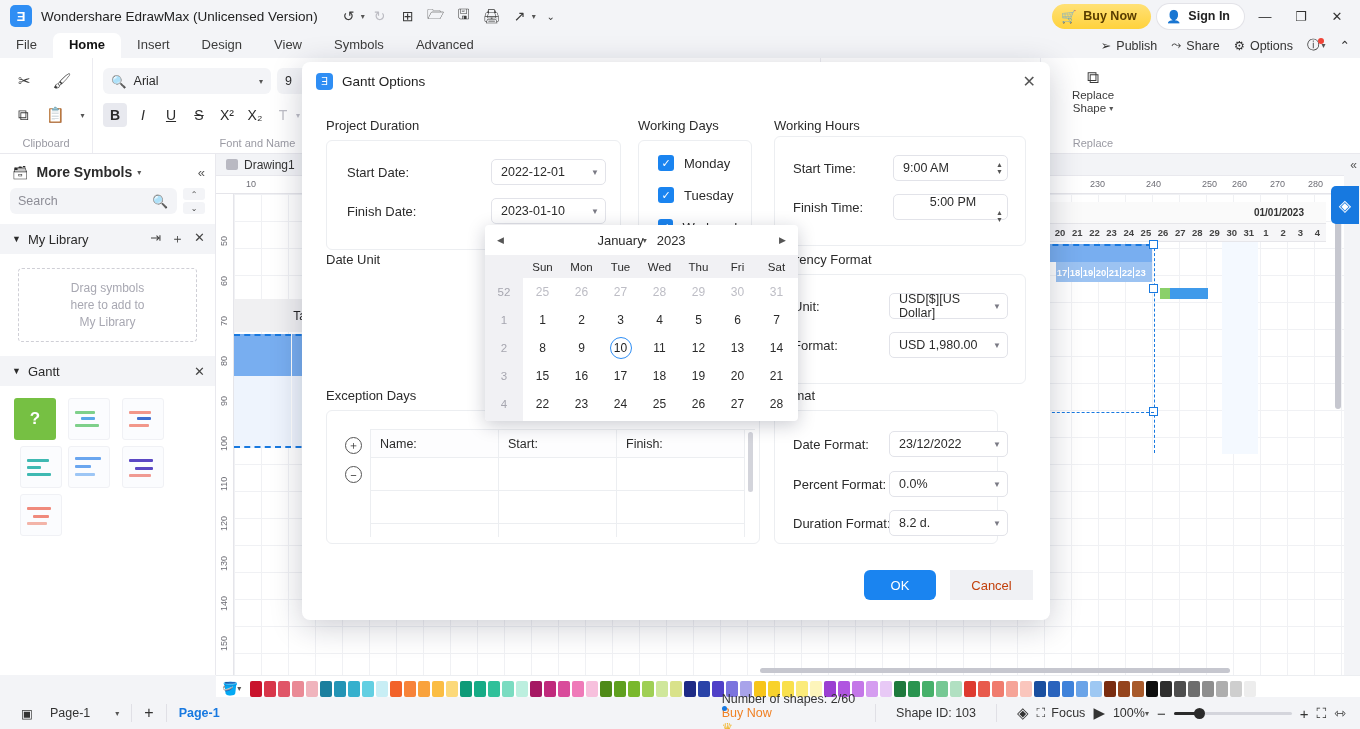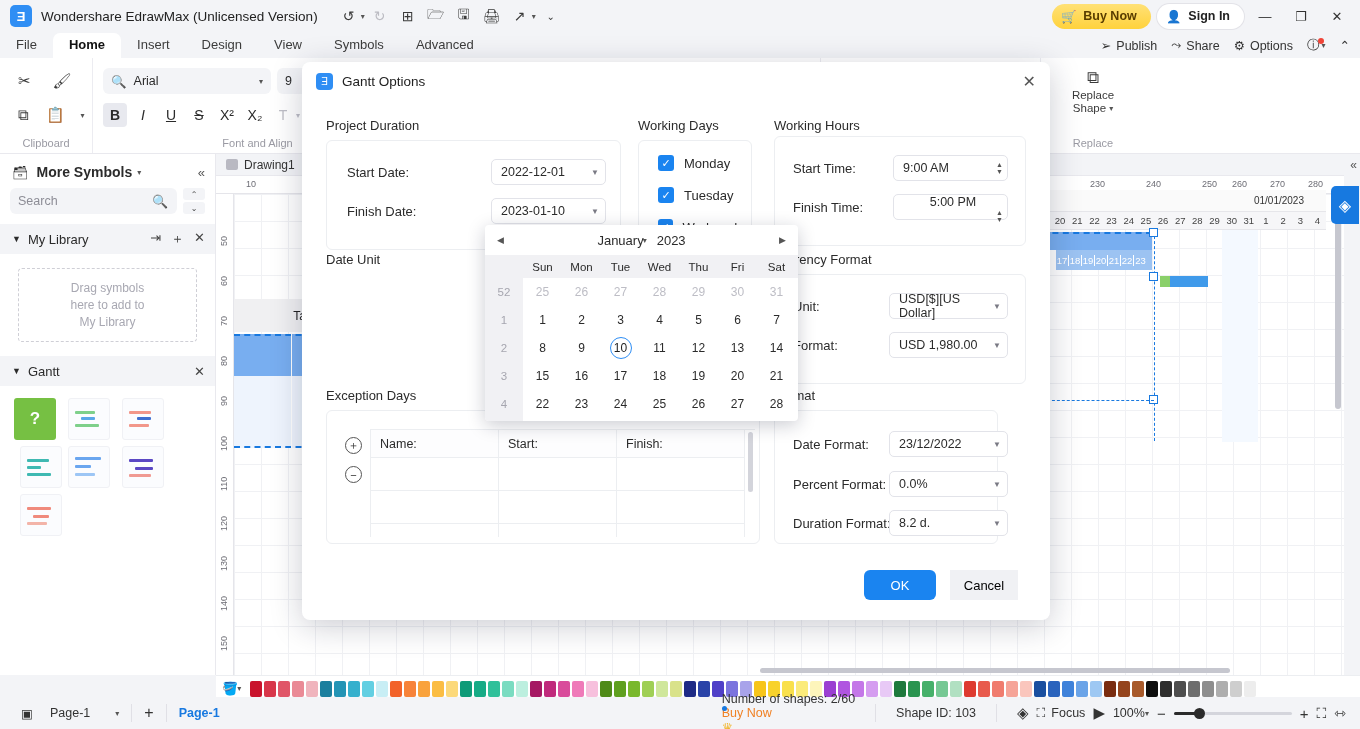--- a/index.html
+++ b/index.html
@@ -194,21 +194,21 @@
   .chk { width:16px;height:16px;border-radius:3px;background:#1a84f0;color:#fff;
     display:flex;align-items:center;justify-content:center;font-size:11px; }
   .dayrow { display:flex; align-items:center; gap:10px; height:32px; font-size:13px; }
   .exhead { display:flex; height:28px; font-size:12.5px; }
   .exhead > div { border-right:1px solid #eceef1; border-bottom:1px solid #eceef1;
     display:flex; align-items:center; padding-left:9px; background:#fdfdfe;}
   .exrow { display:flex; height:33px; }
   .exrow > div { border-right:1px solid #eceef1; border-bottom:1px solid #eceef1; }
   .btn-ok { width:72px;height:30px;background:#1a84f0;color:#fff;border-radius:6px;
     display:flex;align-items:center;justify-content:center;font-size:13px;}
-  .btn-cancel { width:68px;height:30px;background:#f0f1f4;color:#000000;border-radius:0;
+  .btn-cancel { width:83px;height:30px;background:#f0f1f4;color:#c2410c;border-radius:0;
     display:flex;align-items:center;justify-content:center;font-size:13px;}
   .plusminus { width:17px;height:17px;border-radius:50%;border:1.4px solid #555;
      display:flex;align-items:center;justify-content:center;font-size:11px;color:#333;}
 
   
   .calpop {
     position:absolute; left:485px; top:225px; width:313px; height:196px;
     background:#fff; border-radius:4px; box-shadow:0 4px 18px rgba(20,25,50,.22);
     overflow:hidden;
   }
@@ -320,21 +320,21 @@
     <div class="rrow" style="gap:4px;">
       <span class="fmt-btn on">B</span>
       <span class="fmt-btn" style="font-style:italic;">I</span>
       <span class="fmt-btn" style="text-decoration:underline;">U</span>
       <span class="fmt-btn" style="text-decoration:line-through;">S</span>
       <span class="fmt-btn">X²</span>
       <span class="fmt-btn">X₂</span>
       <span class="fmt-btn lbl-dis">T</span>
         <span class="caret lbl-dis">▾</span>
     </div>
-    <div class="rglabel">Font and Align</div>
+    <div class="rglabel">Font and Name</div>
   </div>
 
   <div class="rgroup" style="width:220px;margin-left:398px;">
     <div class="rrow" style="gap:28px;">
       <span class="ricon dis">⧈ <span class="lbl-dis">Group</span><span class="caret lbl-dis">▾</span></span>
       <span class="ricon dis">◭ <span class="lbl-dis">Rotate</span><span class="caret lbl-dis">▾</span></span>
     </div>
     <div class="rrow" style="gap:34px;">
       <span class="ricon">⇲ <span>Size</span><span class="caret">▾</span></span>
       <span class="ricon">🔒 <span>Lock</span><span class="caret">▾</span></span>
@@ -470,21 +470,21 @@
   <div style="position:absolute;left:18px;top:145px;width:88px;height:33px;background:#f0f0f2;
     display:flex;align-items:center;justify-content:flex-end;padding-right:4px;font-size:12px;color:#222;">
     <span>Task</span>
   </div>
   <div style="position:absolute;left:18px;top:180px;width:88px;height:42px;background:#78aef0;
     border-top:2px dashed #1879e0;"></div>
   <div style="position:absolute;left:18px;top:222px;width:88px;height:72px;background:#eef4fd;
     border-bottom:2px dashed #1879e0;"></div>
   <div style="position:absolute;left:75px;top:180px;width:1px;height:114px;background:#fff;"></div>
 
-  <div style="position:absolute;left:826px;top:36px;width:284px;height:254px;overflow:hidden;">
+  <div style="position:absolute;left:826px;top:48px;width:284px;height:254px;overflow:hidden;font-weight:bold;">
     <div style="position:absolute;left:0;top:0;width:284px;height:22px;background:#fafafa;
       border-bottom:1px solid #e6e6ea;display:flex;align-items:center;justify-content:flex-end;
       padding-right:22px;font-size:10px;color:#333;">
       <span>01/01/2023</span>
     </div>
     <div style="position:absolute;left:0;top:22px;width:284px;height:18px;background:#f6f6f8;
       border-bottom:1px solid #e6e6ea;display:flex;align-items:center;font-size:9.5px;color:#444;">
       <span style="width:10px;text-align:center;">9</span>
       <span style="width:18px;text-align:center;">20</span>
       <span style="width:18px;text-align:center;">21</span>

